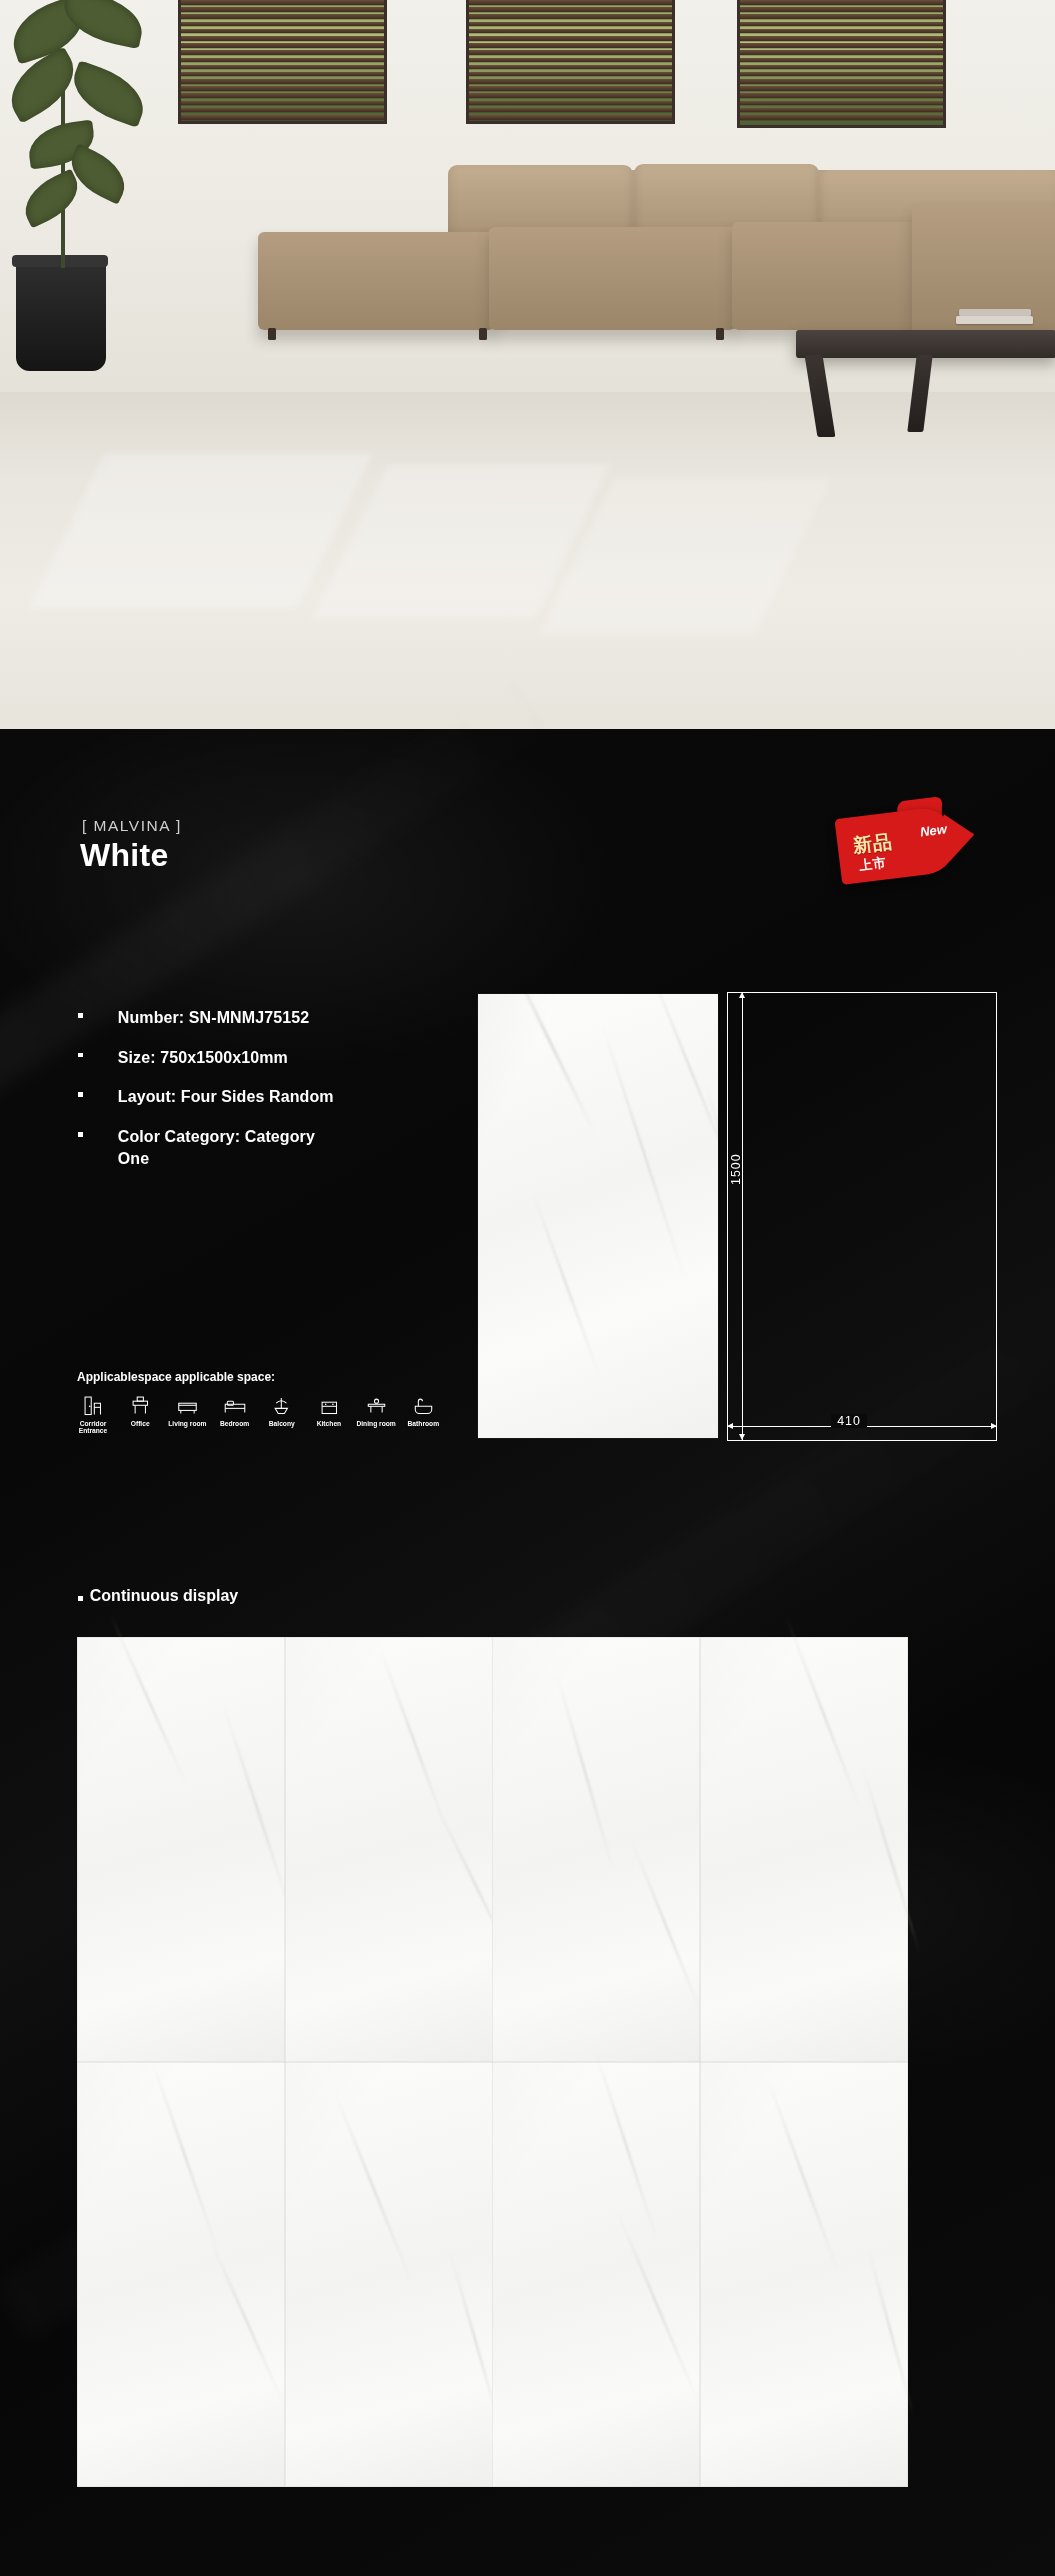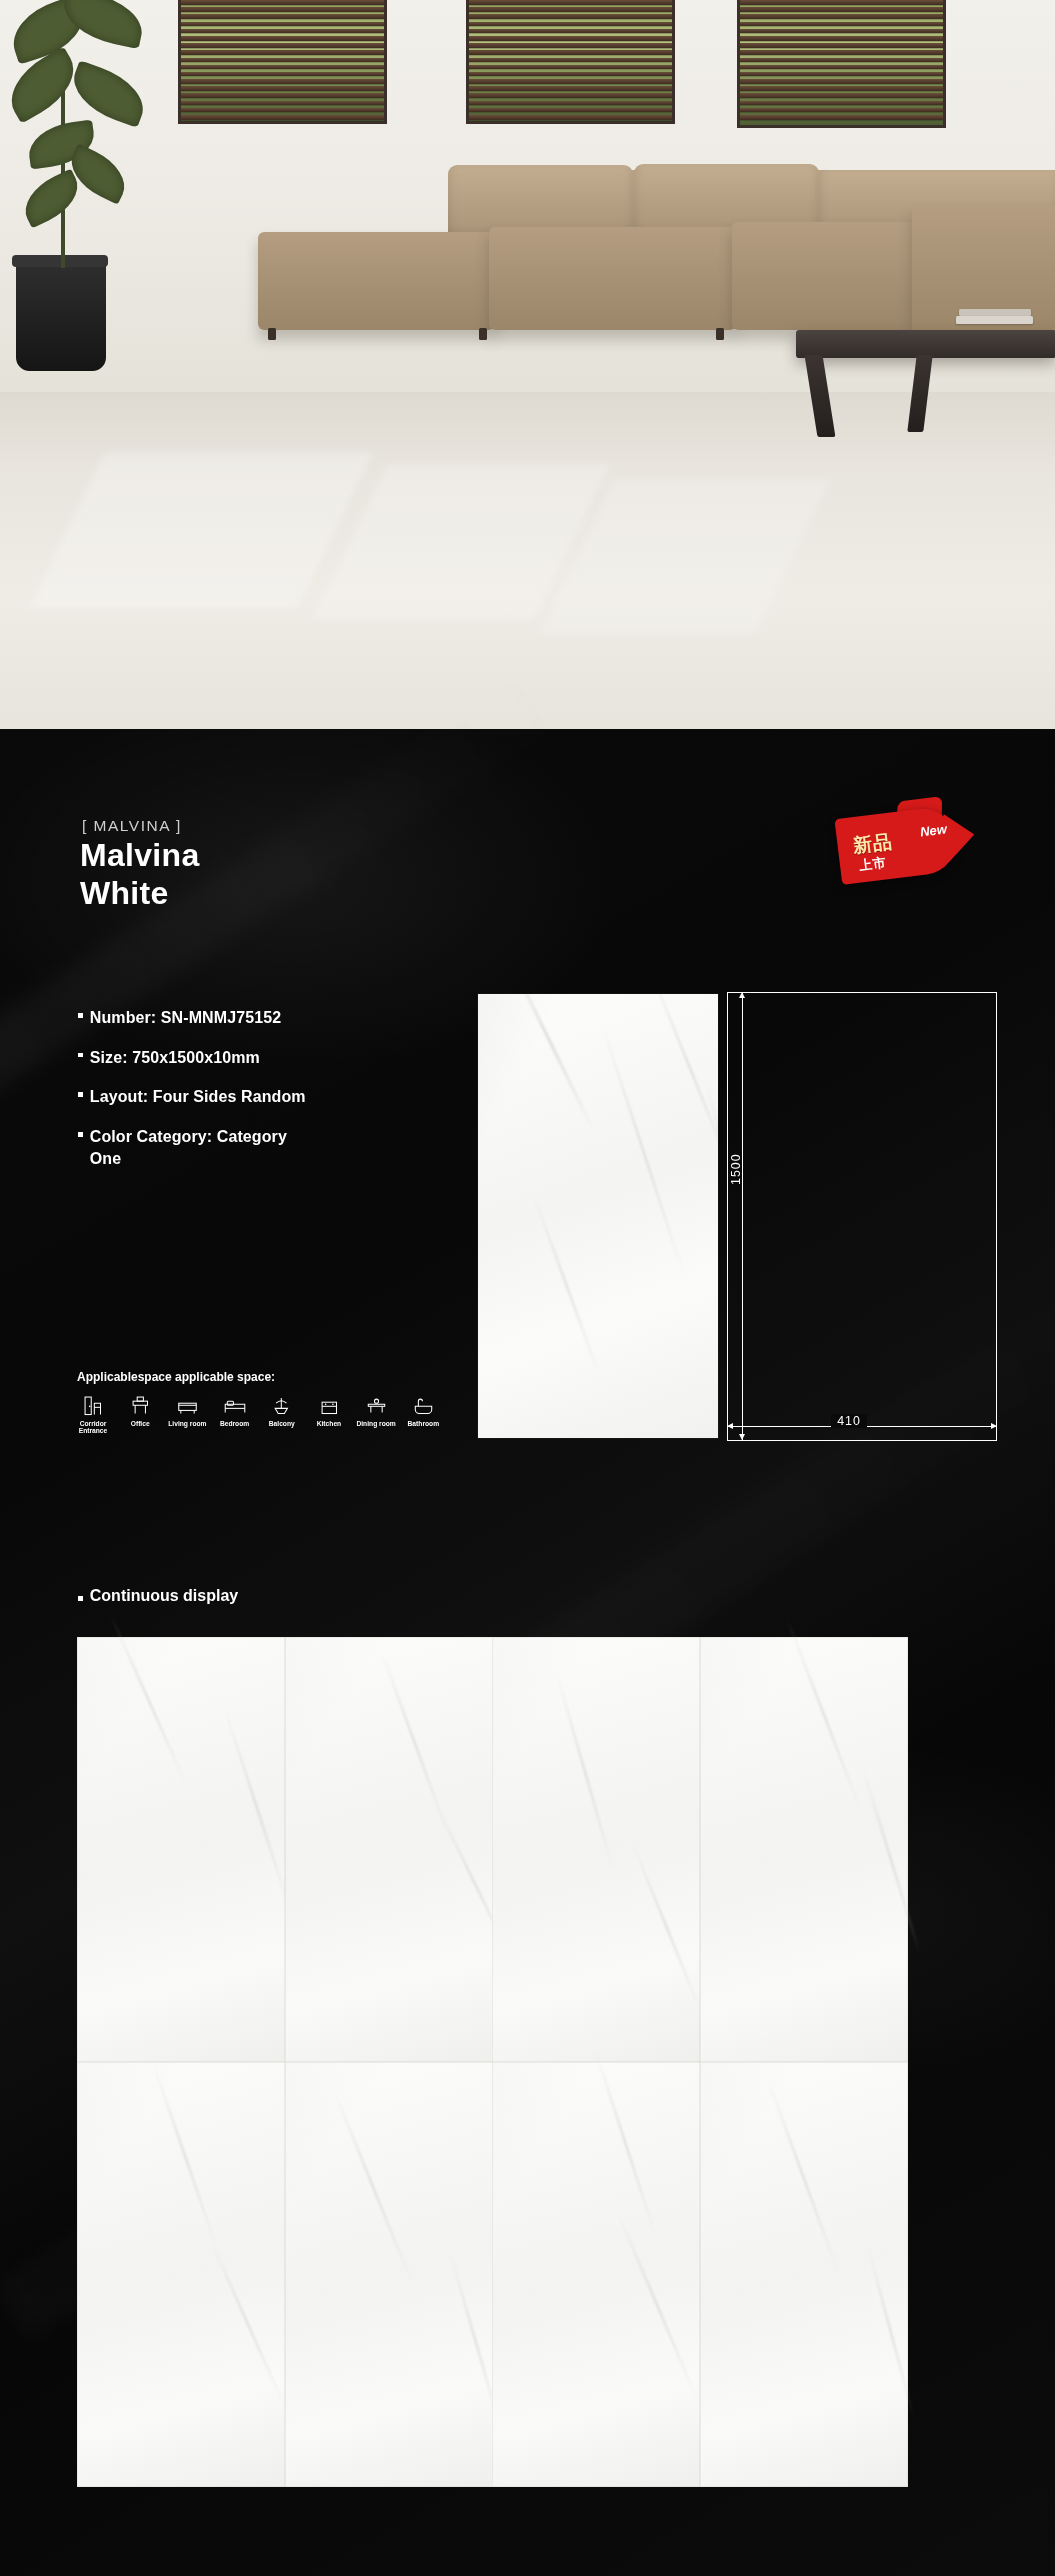--- a/index.html
+++ b/index.html
@@ -171,21 +171,21 @@
     transform:rotate(-7deg);
   }
   .badge-new {
     position:absolute; left:91px; top:27px;
     color:#fff; font-size:13px; font-weight:bold; font-style:italic;
     transform:rotate(-7deg);
   }
 
   
   .specs { position:absolute; left:78px; top:1007px; width:422px; }
-  .spec-row { position:relative; display:flex; align-items:flex-start; margin-bottom:17.5px; }
+  .spec-row { position:relative; display:flex; align-items:flex-start; margin-bottom:17.5px;gap:28px; }
   .spec-dot {
     width:4.6px; height:4.6px; background:#ffffff; margin:6.2px 7.2px 0 0; flex:none;
   }
   .spec-text {
     color:#ffffff; font-size:16px; font-weight:bold; line-height:1.38; letter-spacing:0.1px;
   }
 
   
   .space-head {
     position:absolute; left:77px; top:1370px;
@@ -375,21 +375,20 @@
   </div>
 
   <div class="dark">
     <div class="dark-streak ds1"></div>
     <div class="dark-streak ds2"></div>
     <div class="dark-streak ds3"></div>
   </div>
 
   <div class="brand-tag">[ MALVINA ]</div>
   <div class="product-title">
-    <div>Malvina</div>
     <div>White</div>
   </div>
 
   <div class="new-badge">
     <div class="badge-head"></div>
     <div class="badge-arrow"></div>
     <div class="badge-cn">新品</div>
     <div class="badge-sub">上市</div>
     <div class="badge-new">New</div>
   </div>

